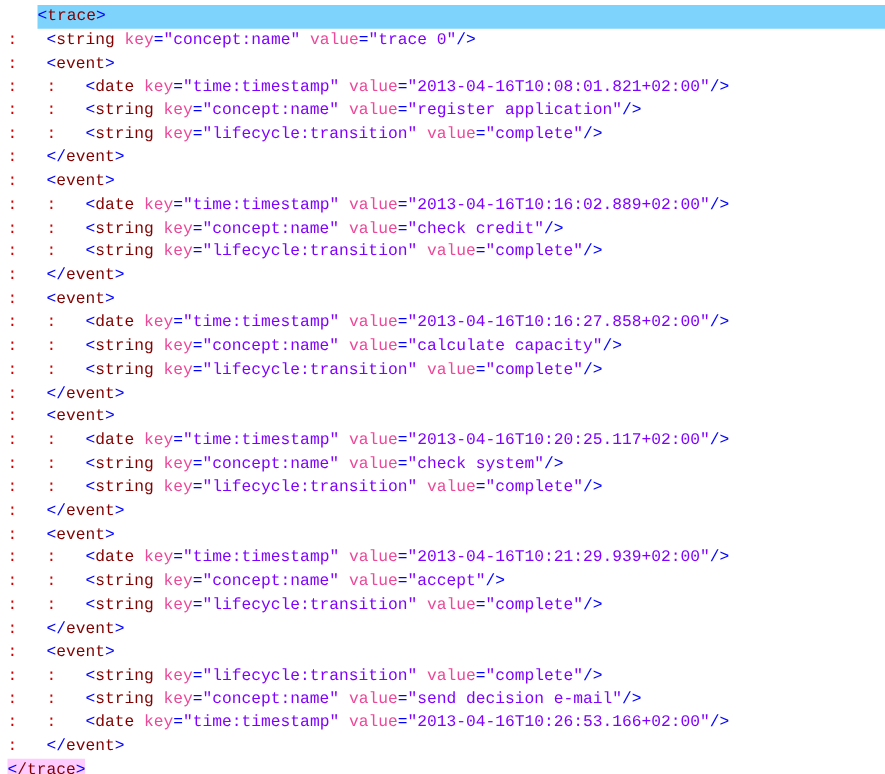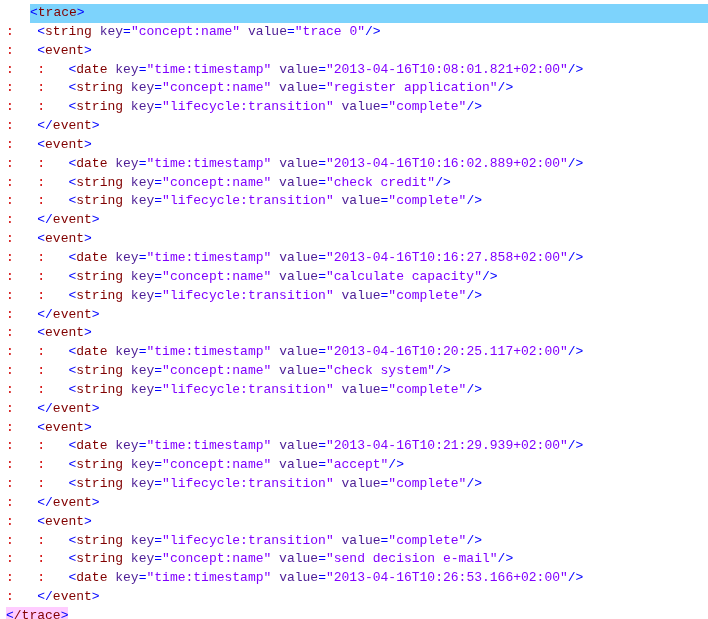--- a/index.html
+++ b/index.html
@@ -25,21 +25,21 @@
   }
   .hl2 {
     background: #ffccff;
     display: inline-block;
   }
   .guide {
     color: #d00000;
   }
   .tag-bracket { color: #0000ff; }
   .tag-name { color: #800000; }
-  .attr-name { color: #4c1d95; }
+  .attr-name { color: #ec4899; }
   .attr-eq { color: #0000ff; }
   .attr-val { color: #8000ff; }
 </style>
 </head>
 <body>
 
 <div class="code-container">
 
   <div class="line"><span class="hl"><span class="tag-bracket">&lt;</span><span class="tag-name">trace</span><span class="tag-bracket">&gt;</span></span></div>
 

